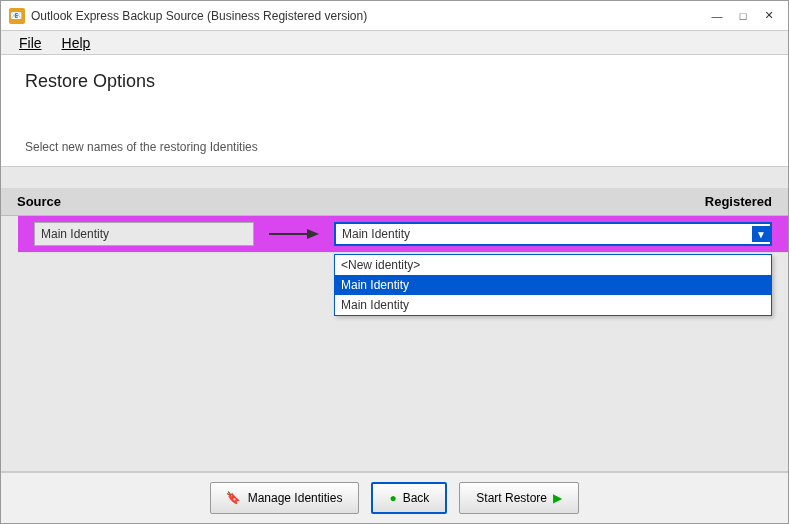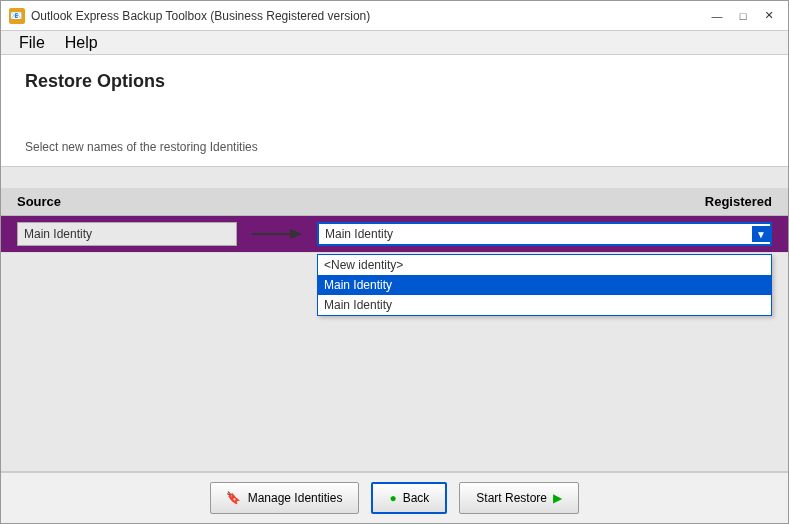--- a/index.html
+++ b/index.html
@@ -81,34 +81,35 @@
       display: flex;
       align-items: center;
       padding: 0 8px;
       border-bottom: 1px solid #ccc;
       flex-shrink: 0;
     }
 
     .menu-item {
       padding: 2px 10px;
       cursor: pointer;
-      font-size: 16px;
+      font-size: 14px;
+      text-decoration: underline;
     }
 
     
     .page-header {
       background: #ffffff;
       padding: 16px 24px 12px 24px;
       border-bottom: 1px solid #ccc;
       flex-shrink: 0;
     }
 
     .page-title {
       font-size: 18px;
-      font-weight: bold;
+      font-weight: normal;
       color: #222;
       margin-bottom: 4px;
     }
 
     .page-subtitle {
       font-size: 12px;
       color: #555;
       margin-top: 48px;
     }
 
@@ -141,23 +142,24 @@
       text-align: right;
       font-weight: bold;
       font-size: 13px;
     }
 
     
     .table-row {
       display: flex;
       align-items: center;
       padding: 6px 16px;
-      background: #701a75;
+      background: #d946ef;
       border-bottom: 1px solid #ddd;
       position: relative;
+      margin-left: 17px;
     }
 
     .source-field {
       width: 220px;
       height: 24px;
       background: #e8e8e8;
       border: 1px solid #aaa;
       padding: 2px 6px;
       font-size: 12px;
       color: #333;
@@ -264,21 +266,21 @@
     }
   </style>
 </head>
 <body>
 
 <div class="window">
 
   <div class="title-bar">
     <div class="title-bar-left">
       <div class="title-bar-icon">📧</div>
-      <span class="title-bar-text">Outlook Express Backup Toolbox (Business Registered version)</span>
+      <span class="title-bar-text">Outlook Express Backup Source (Business Registered version)</span>
     </div>
     <div class="title-bar-buttons">
       <button class="title-btn">—</button>
       <button class="title-btn">□</button>
       <button class="title-btn close">✕</button>
     </div>
   </div>
 
   <div class="menu-bar">
     <div class="menu-item">File</div>

